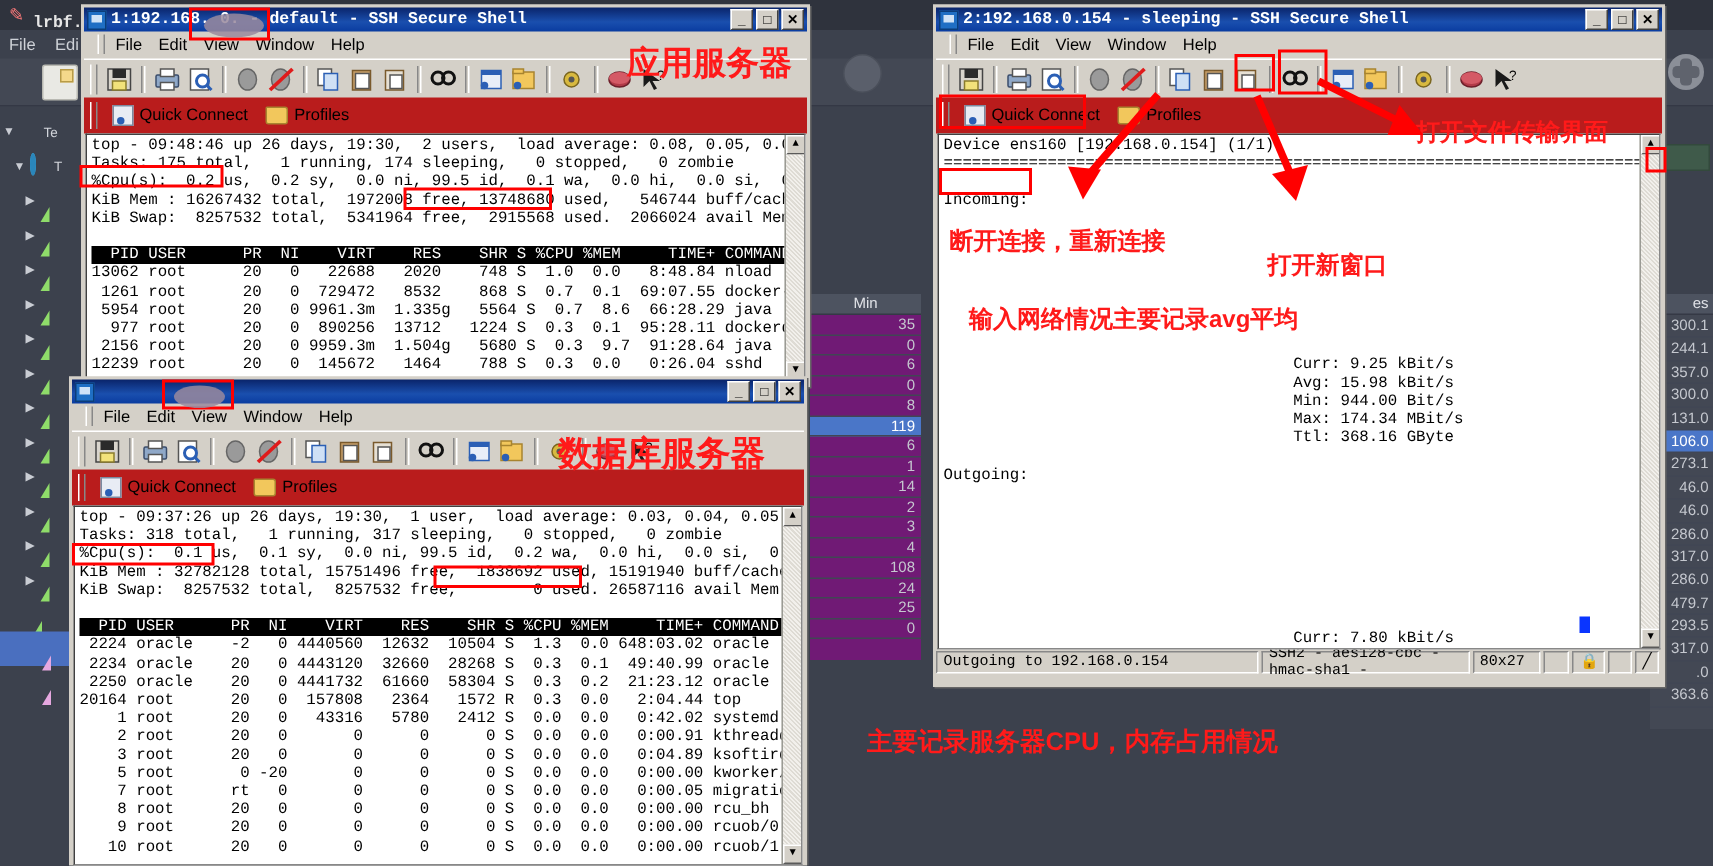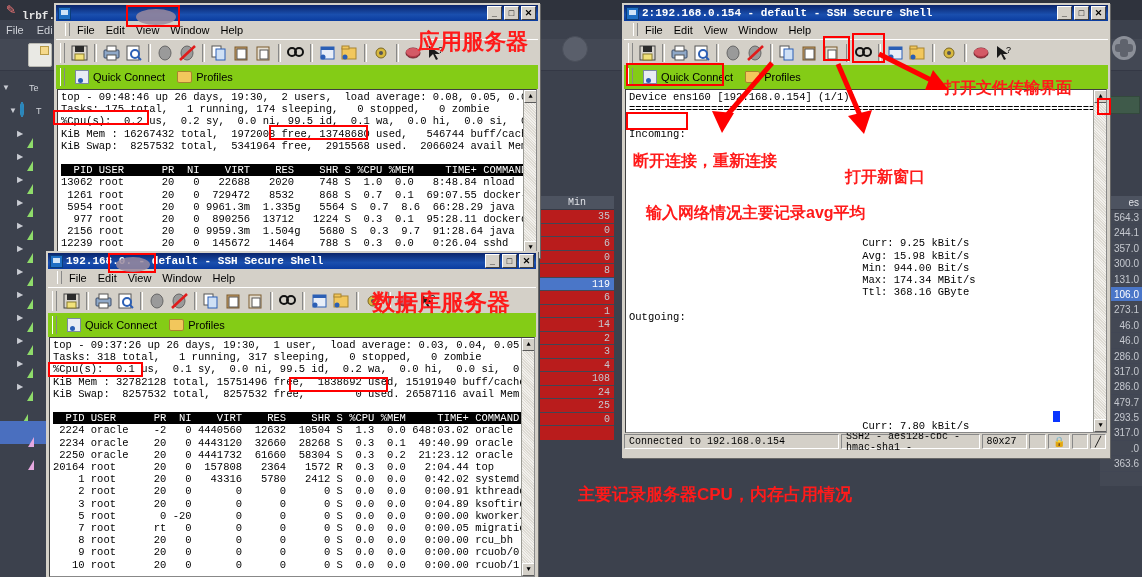--- a/index.html
+++ b/index.html
@@ -54,22 +54,22 @@
     width:0;height:0;border-left:6px solid transparent;border-bottom:10px solid #8fdc6a;
   }
   .ico-ramp.pink{ border-bottom-color:#e6a8e0; }
   .ico-bulb{ width:9px;height:11px;background:#b9c4d4;border-radius:4px 4px 2px 2px; }
   .ico-gear{ width:11px;height:11px;border-radius:50%;background:#4ab3e8;border:2px solid #2a86bb; }
   .tree-lbl{ font-size:9px; color:#d2d5db; white-space:nowrap; overflow:hidden; }
 
   
   #bg-table {
     position:absolute; left:540px; top:196px; width:74px; height:244px;
-    background:#b91c1c; font-size:10px; color:#c5c8cf;
-    font-family:Liberation Mono, monospace;
+    background:#701a75; font-size:10px; color:#c5c8cf;
+    font-family:Liberation Sans, sans-serif;
   }
   #bg-table .th{
     height:14px; background:#4d5360; color:#e0e2e7; text-align:center;
     font-size:10px; line-height:14px; border-bottom:1px solid #353945;
   }
   #bg-table .td{
     height:13.5px; line-height:13.5px; text-align:right; padding-right:4px;
     border-bottom:1px solid #414654; font-size:10px;
   }
   #bg-table .td.sel{ background:#4a76c8; color:#fff; }
@@ -150,21 +150,21 @@
     height:26px; background:#d4d0c8; display:flex; align-items:center;
     padding-left:4px; gap:1px; border-top:1px solid #fff;
   }
   .toolbar:before{
     content:""; width:3px; height:20px; border-left:1px solid #fff;
     border-right:1px solid #888; margin-right:3px;
   }
   .tb-ico{ width:21px;height:20px; position:relative; display:inline-block; }
   .tb-sep{ width:3px;height:18px;border-left:1px solid #888;border-right:1px solid #fff;margin:0 3px; }
   .qbar{
-    height:24px; background:#84cc16; display:flex; align-items:center;
+    height:24px; background:#b91c1c; display:flex; align-items:center;
     padding-left:4px; gap:4px; font-size:11px; color:#000;
   }
   .qbar:before{
     content:""; width:3px; height:18px; border-left:1px solid #fff;
     border-right:1px solid #888; margin-right:2px;
   }
   .qbtn{ display:flex; align-items:center; gap:4px; padding:2px 4px; font-size:11px; }
   .qico-conn{ width:14px;height:14px;background:#e8ecf4;border:1px solid #7b8aa0;position:relative; }
   .qico-conn:after{ content:""; position:absolute;left:2px;top:7px;width:5px;height:5px;border-radius:50%;background:#2b5fb5; }
   .qico-folder{ width:15px;height:12px;background:#f2c75c;border:1px solid #a8842f;border-radius:1px 2px 2px 2px; }
@@ -312,21 +312,21 @@
     <div class="td">3</div>
     <div class="td">4</div>
     <div class="td">108</div>
     <div class="td">24</div>
     <div class="td">25</div>
     <div class="td">0</div>
   </div>
 
   <div id="bg-table2">
     <div class="th">es</div>
-    <div class="td">564.3</div>
+    <div class="td">300.1</div>
     <div class="td">244.1</div>
     <div class="td">357.0</div>
     <div class="td">300.0</div>
     <div class="td">131.0</div>
     <div class="td sel">106.0</div>
     <div class="td">273.1</div>
     <div class="td">46.0</div>
     <div class="td">46.0</div>
     <div class="td">286.0</div>
     <div class="td">317.0</div>
@@ -341,20 +341,21 @@
   <div id="bg-rt-panel"></div>
   <div id="bg-rt-thumb"></div>
   <div id="bg-rt-arrow">▼</div>
   <div id="bg-rt-corner2"></div>
   <div id="bg-rt-corner"></div>
 </div>
 
 <div class="win" id="win-app" style="left:54px; top:3px; width:486px; height:255px;">
   <div class="win-title">
     <span class="win-ico"></span>
+    <span class="win-title-text">1:192.168. 0.      -  default - SSH Secure Shell</span>
     <span class="win-btns">
       <span class="win-btn">_</span>
       <span class="win-btn">□</span>
       <span class="win-btn">✕</span>
     </span>
   </div>
   <div class="menubar">
     <span>File</span>
     <span>Edit</span>
     <span>View</span>
@@ -446,21 +447,20 @@
       <div class="vs-track"></div>
       <div class="vs-arrow">▲</div>
       <div class="vs-arrow bottom">▼</div>
     </div>
   </div>
 </div>
 
 <div class="win" id="win-db" style="left:46px; top:251px; width:492px; height:326px;">
   <div class="win-title">
     <span class="win-ico"></span>
-    <span class="win-title-text">192.168.0.      -  default - SSH Secure Shell</span>
     <span class="win-btns">
       <span class="win-btn">_</span>
       <span class="win-btn">□</span>
       <span class="win-btn">✕</span>
     </span>
   </div>
   <div class="menubar">
     <span>File</span>
     <span>Edit</span>
     <span>View</span>
@@ -552,21 +552,21 @@
       <div class="vs-track"></div>
       <div class="vs-arrow">▲</div>
       <div class="vs-arrow bottom">▼</div>
     </div>
   </div>
 </div>
 
 <div class="win" id="win-nload" style="left:622px; top:3px; width:488px; height:455px;">
   <div class="win-title">
     <span class="win-ico"></span>
-    <span class="win-title-text">2:192.168.0.154 - default - SSH Secure Shell</span>
+    <span class="win-title-text">2:192.168.0.154 - sleeping - SSH Secure Shell</span>
     <span class="win-btns">
       <span class="win-btn">_</span>
       <span class="win-btn">□</span>
       <span class="win-btn">✕</span>
     </span>
   </div>
   <div class="menubar">
     <span>File</span>
     <span>Edit</span>
     <span>View</span>
@@ -654,21 +654,21 @@
   </div>
   <div class="term" style="height:344px; margin:0 1px;">
     <div class="term-lines" id="term-nload"><div>Device ens160 [192.168.0.154] (1/1):</div><div>==============================================================================</div><div>&nbsp;</div><div>Incoming:</div><div>&nbsp;</div><div>&nbsp;</div><div>&nbsp;</div><div>&nbsp;</div><div>&nbsp;</div><div>&nbsp;</div><div>&nbsp;</div><div>&nbsp;</div><div>                                     Curr: 9.25 kBit/s</div><div>                                     Avg: 15.98 kBit/s</div><div>                                     Min: 944.00 Bit/s</div><div>                                     Max: 174.34 MBit/s</div><div>                                     Ttl: 368.16 GByte</div><div>&nbsp;</div><div>Outgoing:</div><div>&nbsp;</div><div>&nbsp;</div><div>&nbsp;</div><div>&nbsp;</div><div>&nbsp;</div><div>&nbsp;</div><div>&nbsp;</div><div>&nbsp;</div><div>                                     Curr: 7.80 kBit/s</div><div>                                     Avg: 17.55 kBit/s</div></div>
     <div class="vscroll">
       <div class="vs-track"></div>
       <div class="vs-arrow">▲</div>
       <div class="vs-arrow bottom">▼</div>
     </div>
   </div>
   <div class="statusbar">
-    <span class="sb-cell" style="width:230px;">Connected to 192.168.0.154</span>
+    <span class="sb-cell" style="width:230px;">Outgoing to 192.168.0.154</span>
     <span class="sb-cell" style="width:148px;">SSH2 - aes128-cbc - hmac-sha1 -</span>
     <span class="sb-cell" style="width:48px;">80x27</span>
     <span class="sb-cell" style="width:18px;"></span>
     <span class="sb-cell" style="width:22px;">🔒</span>
     <span class="sb-cell" style="width:16px;"></span>
     <span class="sb-cell" style="width:16px;">╱</span>
   </div>
 </div>
 
 <div class="anno" style="left:418px; top:27px; font-size:22px;">应用服务器</div>

